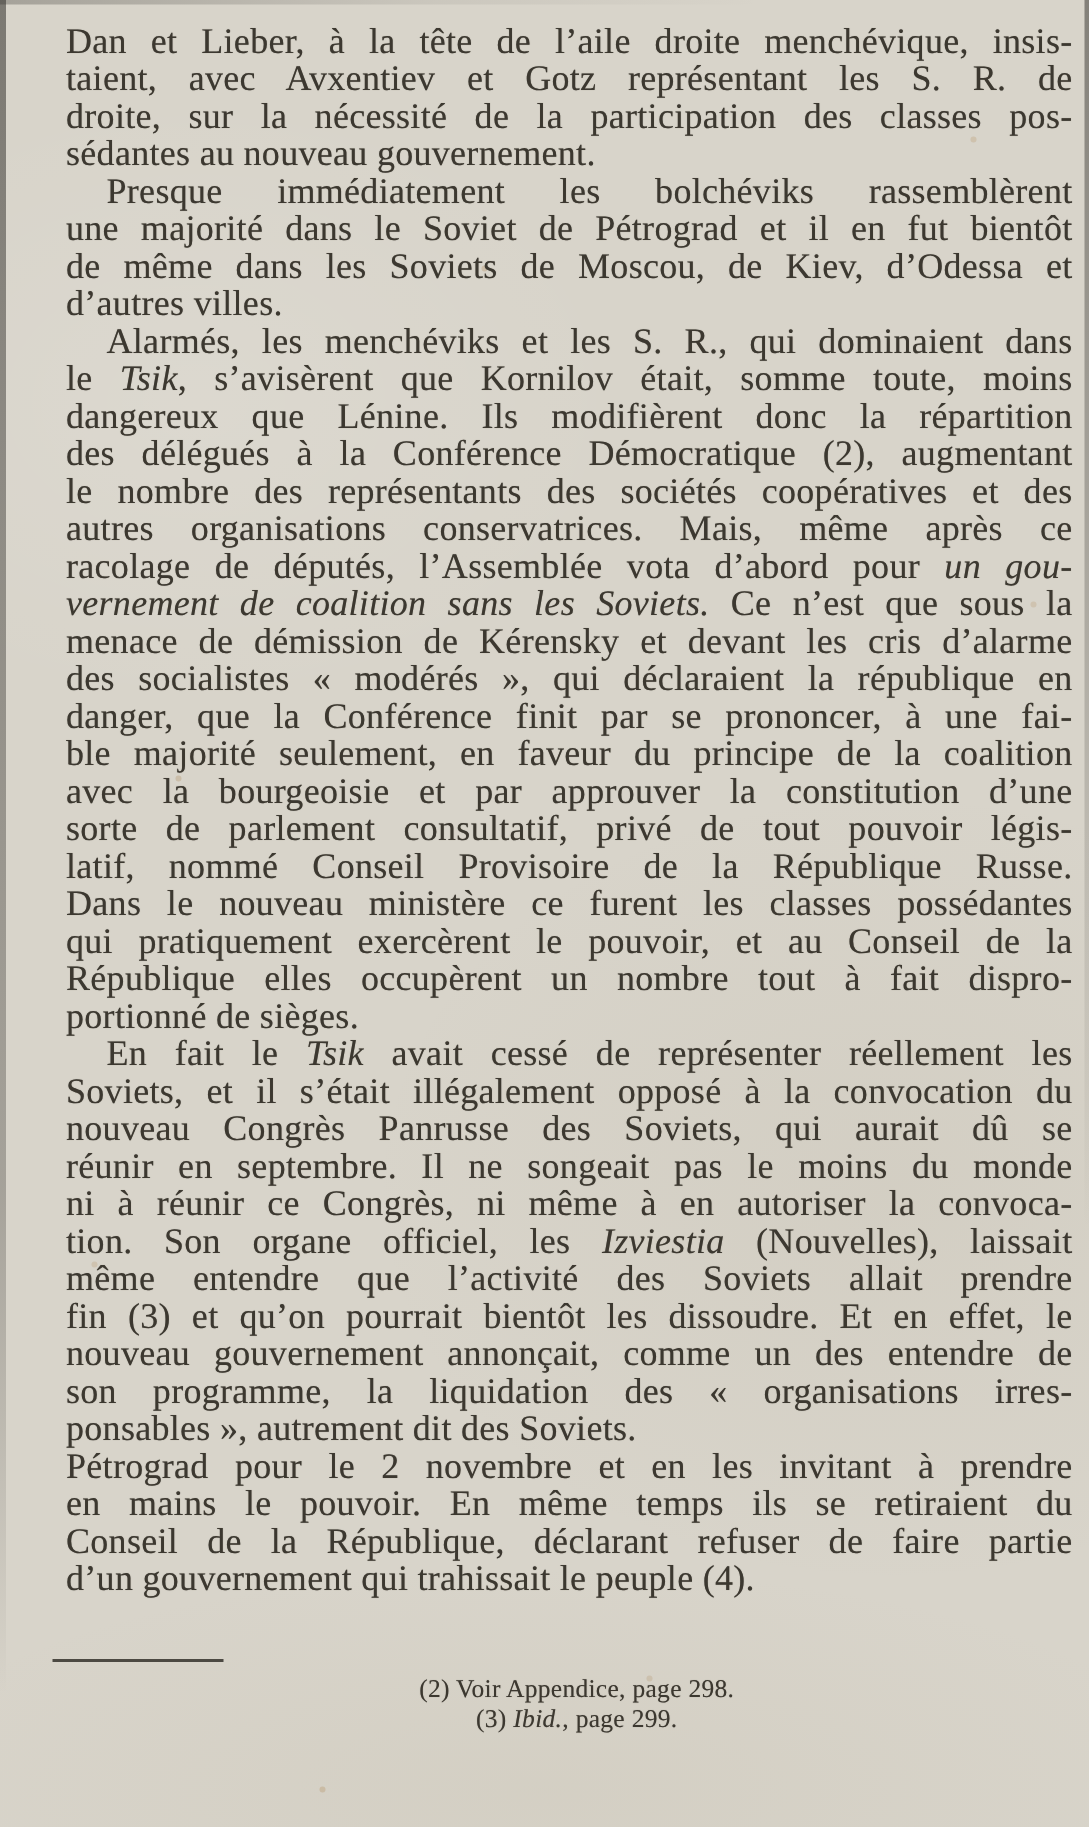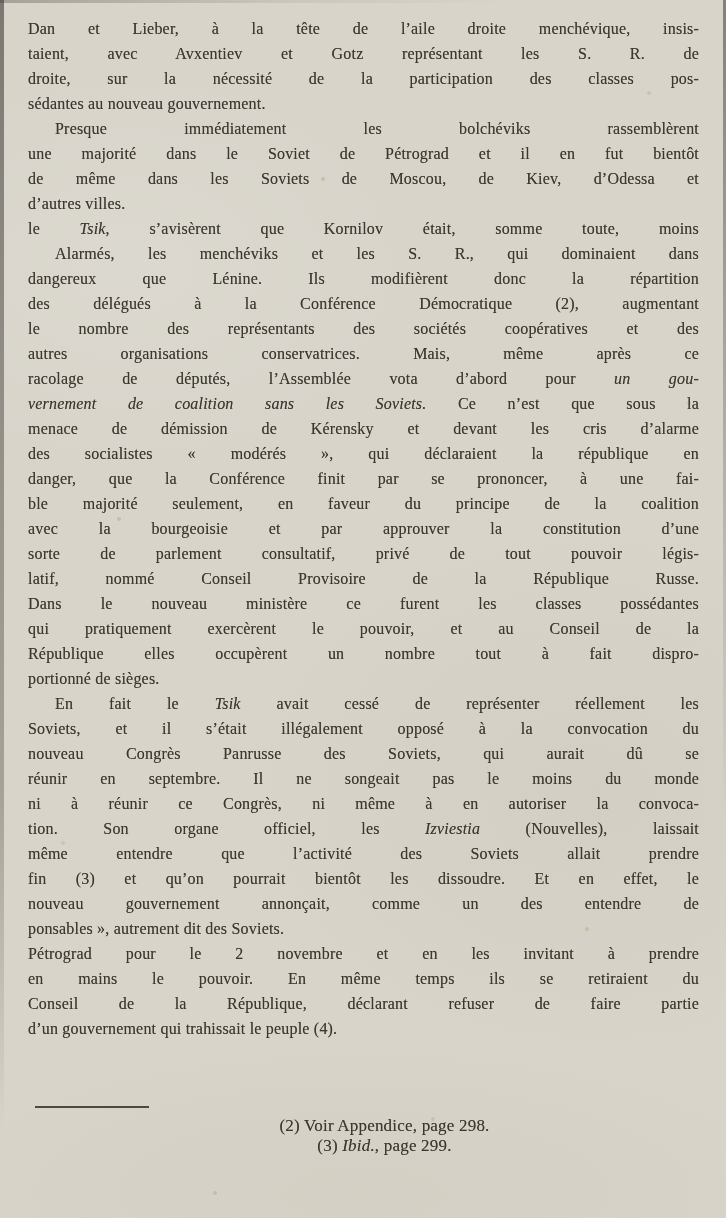--- a/index.html
+++ b/index.html
@@ -40,22 +40,22 @@
       118px 518px 0 1px rgba(170,132,86,0.28),
       586px 928px 0 1px rgba(178,138,88,0.30),
       214px 1192px 0 1px rgba(178,138,88,0.30),
       432px 1118px 0 1px rgba(170,132,86,0.22),
       688px 402px 0 1px rgba(178,138,88,0.22),
        62px 842px 0 1px rgba(178,138,88,0.22);
   }
   
   .text-block {
     position: absolute;
-    left: 28px; top: 16px; width: 671px;
-    font-size: 16px;
+    left: 44px; top: 16px; width: 671px;
+    font-size: 24px;
     letter-spacing: 0.2px;
     text-shadow: 0 0 0.5px rgba(60,56,48,0.55);
   }
   .line {
     height: 25px; line-height: 25px;
     text-align: justify;
     text-align-last: justify;
     text-justify: inter-word;
   }
   .line.indent { padding-left: 27px; }
@@ -96,22 +96,22 @@
         <div class="line"><span>droite, sur la nécessité de la participation des classes pos-</span></div>
         <div class="line last"><span>sédantes au nouveau gouvernement.</span></div>
       </div>
       <div class="paragraph">
         <div class="line indent"><span>Presque immédiatement les bolchéviks rassemblèrent</span></div>
         <div class="line"><span>une majorité dans le Soviet de Pétrograd et il en fut bientôt</span></div>
         <div class="line"><span>de même dans les Soviets de Moscou, de Kiev, d’Odessa et</span></div>
         <div class="line last"><span>d’autres villes.</span></div>
       </div>
       <div class="paragraph">
+        <div class="line indent"><span>Alarmés, les menchéviks et les S. R., qui dominaient dans</span></div>
         <div class="line"><span>le </span><i>Tsik</i><span>, s’avisèrent que Kornilov était, somme toute, moins</span></div>
-        <div class="line indent"><span>Alarmés, les menchéviks et les S. R., qui dominaient dans</span></div>
         <div class="line"><span>dangereux que Lénine. Ils modifièrent donc la répartition</span></div>
         <div class="line"><span>des délégués à la Conférence Démocratique (2), augmentant</span></div>
         <div class="line"><span>le nombre des représentants des sociétés coopératives et des</span></div>
         <div class="line"><span>autres organisations conservatrices. Mais, même après ce</span></div>
         <div class="line"><span>racolage de députés, l’Assemblée vota d’abord pour </span><i>un gou-</i></div>
         <div class="line"><i>vernement de coalition sans les Soviets.</i><span> Ce n’est que sous la</span></div>
         <div class="line"><span>menace de démission de Kérensky et devant les cris d’alarme</span></div>
         <div class="line"><span>des socialistes « modérés », qui déclaraient la république en</span></div>
         <div class="line"><span>danger, que la Conférence finit par se prononcer, à une fai-</span></div>
         <div class="line"><span>ble majorité seulement, en faveur du principe de la coalition</span></div>
@@ -126,20 +126,21 @@
       <div class="paragraph">
         <div class="line indent"><span>En fait le </span><i>Tsik</i><span> avait cessé de représenter réellement les</span></div>
         <div class="line"><span>Soviets, et il s’était illégalement opposé à la convocation du</span></div>
         <div class="line"><span>nouveau Congrès Panrusse des Soviets, qui aurait dû se</span></div>
         <div class="line"><span>réunir en septembre. Il ne songeait pas le moins du monde</span></div>
         <div class="line"><span>ni à réunir ce Congrès, ni même à en autoriser la convoca-</span></div>
         <div class="line"><span>tion. Son organe officiel, les </span><i>Izviestia</i><span> (Nouvelles), laissait</span></div>
         <div class="line"><span>même entendre que l’activité des Soviets allait prendre</span></div>
         <div class="line"><span>fin (3) et qu’on pourrait bientôt les dissoudre. Et en effet, le</span></div>
         <div class="line"><span>nouveau gouvernement annonçait, comme un des entendre de</span></div>
+        <div class="line"><span>son programme, la liquidation des « organisations irres-</span></div>
         <div class="line last"><span>ponsables », autrement dit des Soviets.</span></div>
       </div>
       <div class="paragraph">
         <div class="line"><span>Pétrograd pour le 2 novembre et en les invitant à prendre</span></div>
         <div class="line"><span>en mains le pouvoir. En même temps ils se retiraient du</span></div>
         <div class="line"><span>Conseil de la République, déclarant refuser de faire partie</span></div>
         <div class="line last"><span>d’un gouvernement qui trahissait le peuple (4).</span></div>
       </div>
     </div>
 

